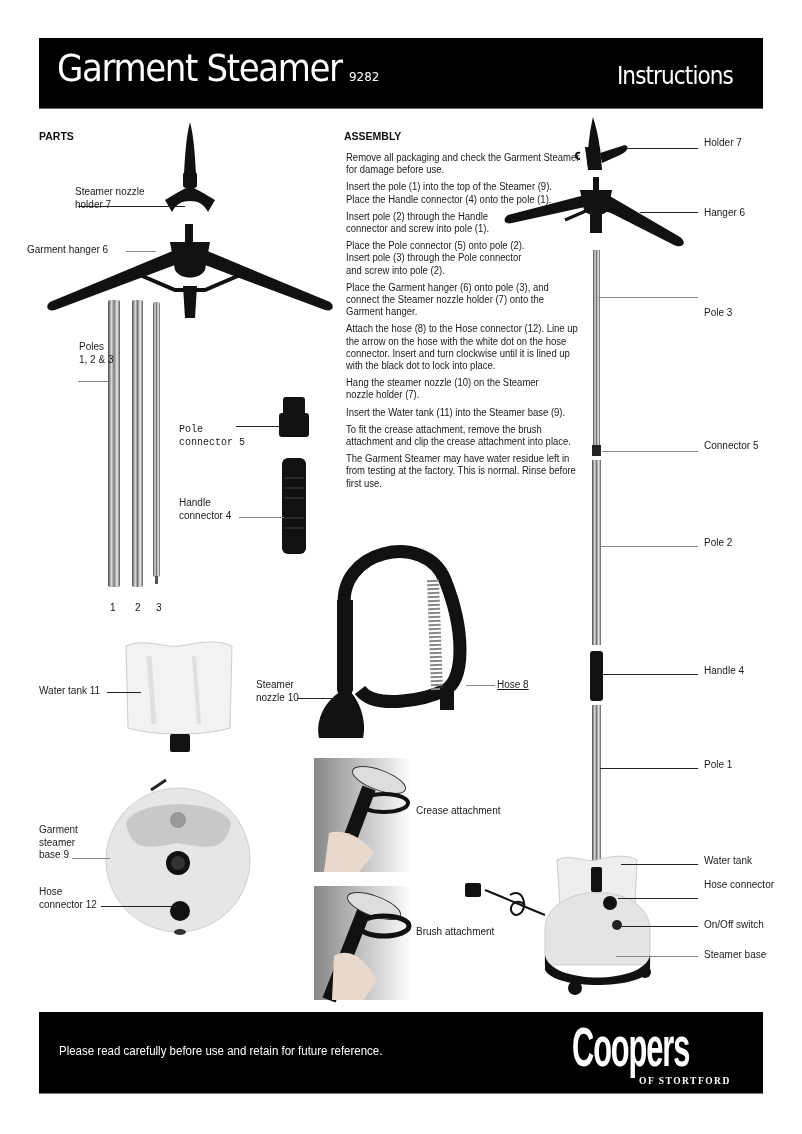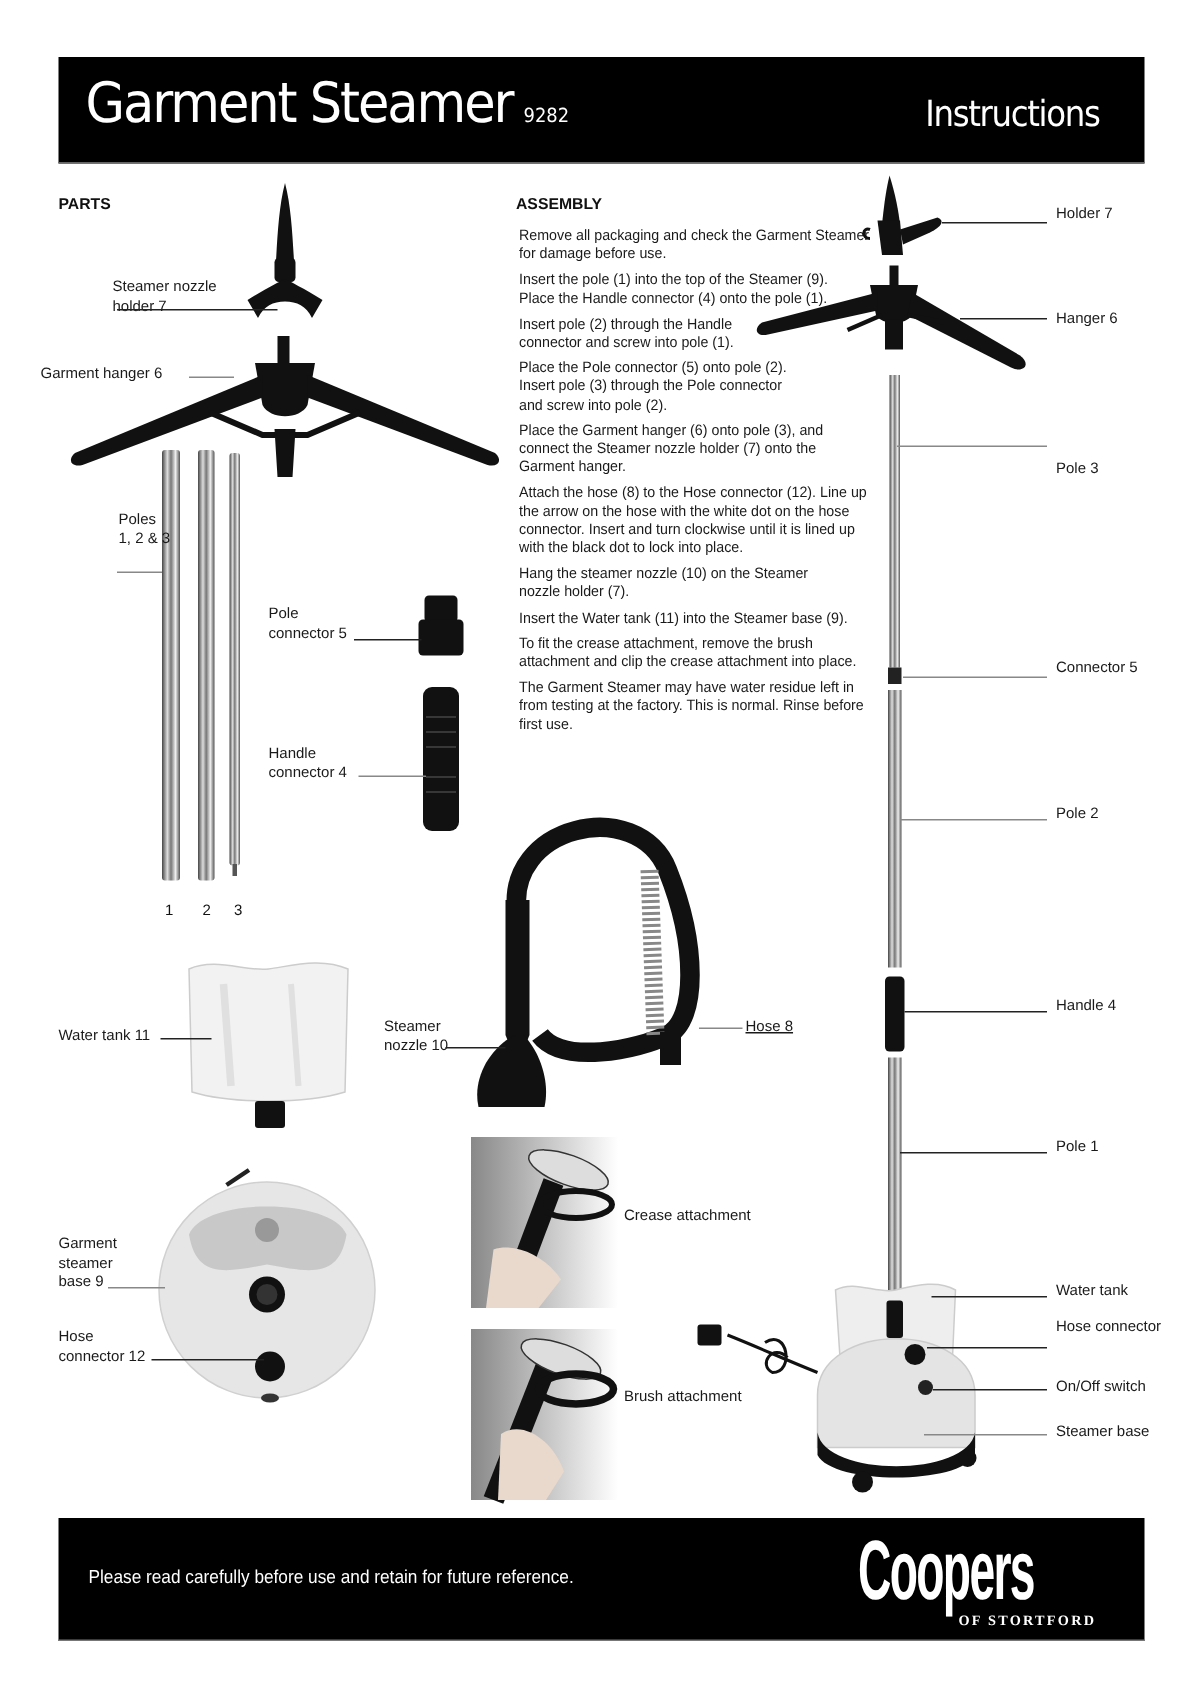--- a/index.html
+++ b/index.html
@@ -76,21 +76,21 @@
 <div class="lbl" style="left:39px;top:341px;margin-left:40px;"><span>Poles</span><br><span>1, 2 &amp; 3</span></div>
 <div class="lead grey" style="left:78px;top:381px;width:30px;"></div>
 <div class="pole-num" style="left:110px;top:602px;">1</div>
 <div class="pole-num" style="left:135px;top:602px;">2</div>
 <div class="pole-num" style="left:156px;top:602px;">3</div>
 
 <svg class="ill" style="left:278px;top:397px;" width="36" height="44">
   <rect x="5" y="0" width="22" height="18" rx="3" fill="#111"></rect>
   <rect x="1" y="16" width="30" height="24" rx="3" fill="#111"></rect>
 </svg>
-<div class="lbl" style="left:179px;top:404px;"><span>Pole</span><br><span>connector 5</span></div>
+<div class="lbl" style="left:179px;top:424px;font-family:Liberation Mono, monospace;"><span>Pole</span><br><span>connector 5</span></div>
 <div class="lead" style="left:236px;top:426px;width:45px;"></div>
 
 <svg class="ill" style="left:280px;top:458px;" width="30" height="98">
   <rect x="2" y="0" width="24" height="96" rx="6" fill="#111"></rect>
   <line x1="4" y1="20" x2="24" y2="20" stroke="#444"></line>
     <line x1="4" y1="30" x2="24" y2="30" stroke="#444"></line>
     <line x1="4" y1="40" x2="24" y2="40" stroke="#444"></line>
     <line x1="4" y1="60" x2="24" y2="60" stroke="#444"></line>
     <line x1="4" y1="70" x2="24" y2="70" stroke="#444"></line>
 </svg>

